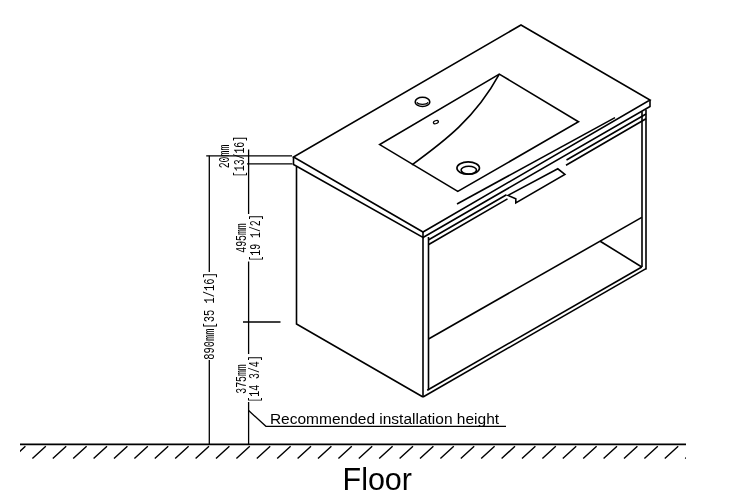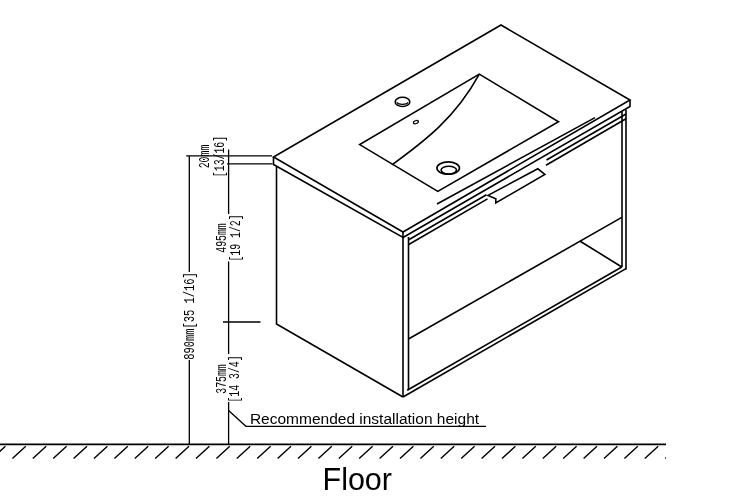--- a/index.html
+++ b/index.html
@@ -1,16 +1,16 @@
 <!DOCTYPE html>
 <html><head>
 <meta charset="utf-8">
 <style>
   html,body{margin:0;padding:0;background:#fff;}
-  .page{position:relative;width:666px;height:497px;overflow:hidden;}
+  .page{position:relative;width:666px;height:497px;overflow:hidden;margin-left:20px;}
   svg{display:block;}
   text{font-family:"Liberation Mono", monospace;}
   .lbl{font-size:14.5px;fill:#000;}
   .sans{font-family:"Liberation Sans", sans-serif;}
 </style>
 </head>
 <body>
 <div class="page">
 <svg width="735" height="497" viewBox="0 0 735 497">
   <rect width="735" height="497" fill="#ffffff"></rect>

